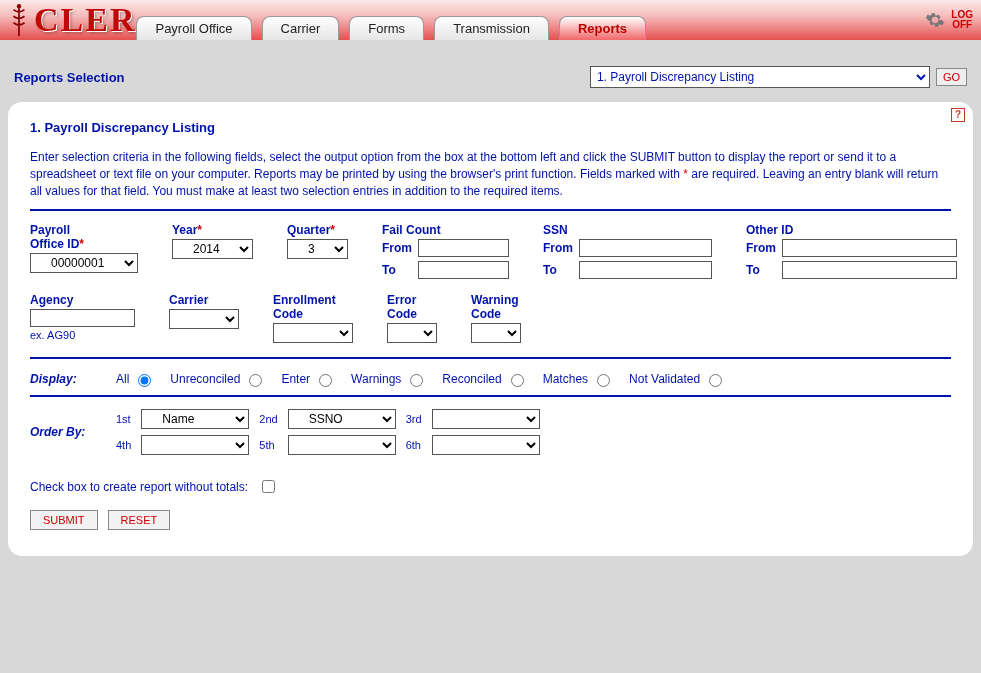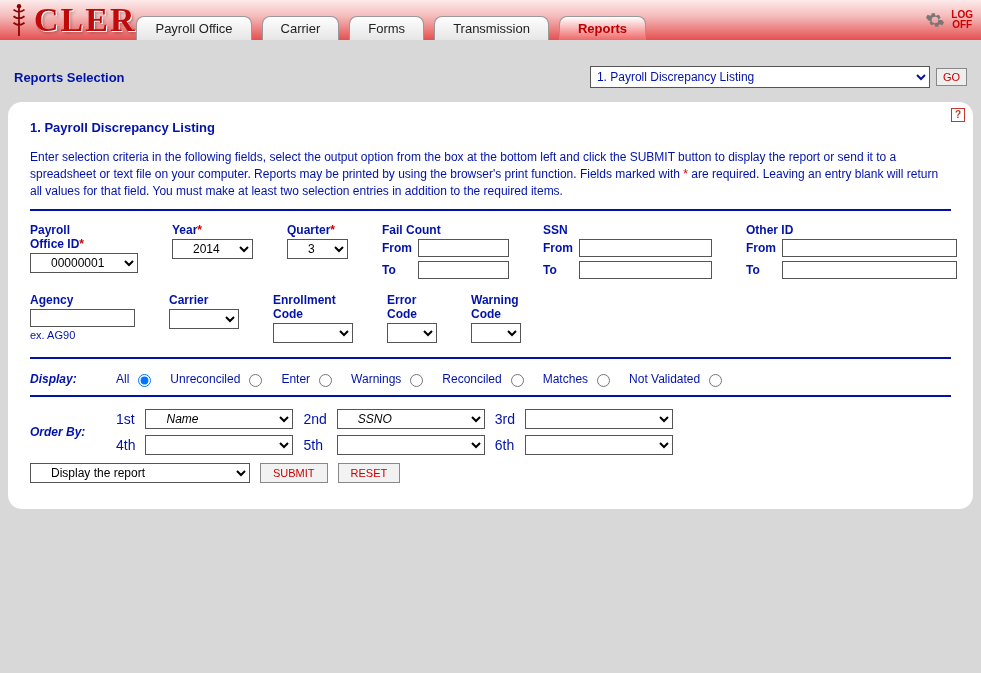--- a/index.html
+++ b/index.html
@@ -186,28 +186,28 @@
   .display-row .grp-label, .orderby-row .grp-label {
     font-weight: bold;
     font-size: 12px;
     min-width: 70px;
     font-style: italic;
   }
   .radio-opt {
     display:flex; align-items:center; gap:4px;
     font-size:12px;
   }
-  .orderby-row select { width:148px;font-style:italic; }
+  .orderby-row select { width:108px; }
   .orderby-grid {
     display:grid;
     grid-template-columns: repeat(3, auto auto);
     gap:6px 10px;
     align-items:center;
   }
-  .orderby-grid .ord-lbl { color:#0012aa; font-size:14px;}
+  .orderby-grid .ord-lbl { color:#0012aa; font-size:11px;}
   .totals-row {
     margin: 22px 0 14px 0;
     color:#0012aa;
     font-size:12px;
     display:flex;
     align-items:center;
     gap:10px;
   }
   .action-row { display:flex; gap:10px; align-items:center;}
   .action-row select { width:220px;}
@@ -389,19 +389,22 @@
       <select><option></option></select>
       <span class="ord-lbl">4th</span>
       <select><option></option></select>
       <span class="ord-lbl">5th</span>
       <select><option></option></select>
       <span class="ord-lbl">6th</span>
       <select><option></option></select>
     </div>
   </div>
 
+  <div class="totals-row">
+    <span>Check box to create report without totals:</span>
+    <input type="checkbox" style="">
+  </div>
 
   <div class="action-row">
-    <select><option>Display the report</option></select>
     <button class="btn">SUBMIT</button>
     <button class="btn">RESET</button>
   </div>
 </div>
 
 </body></html>

